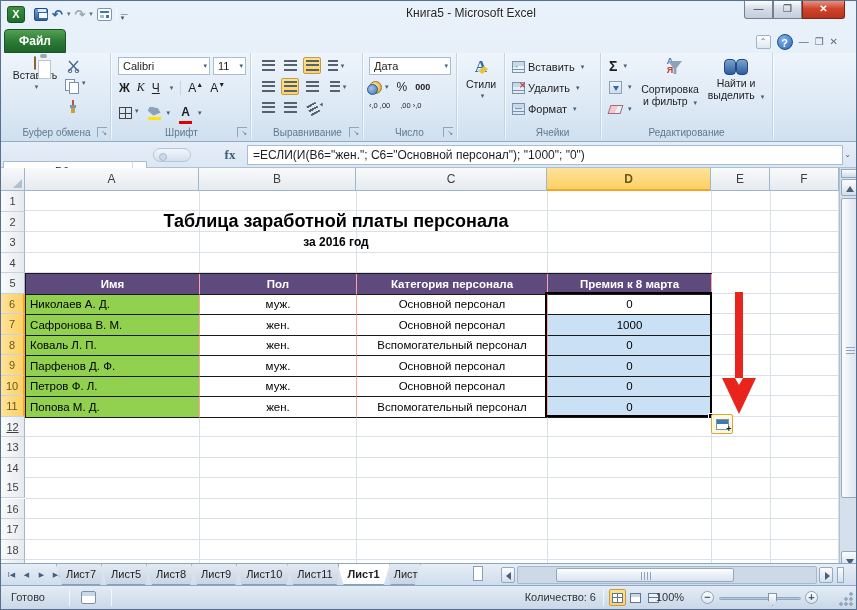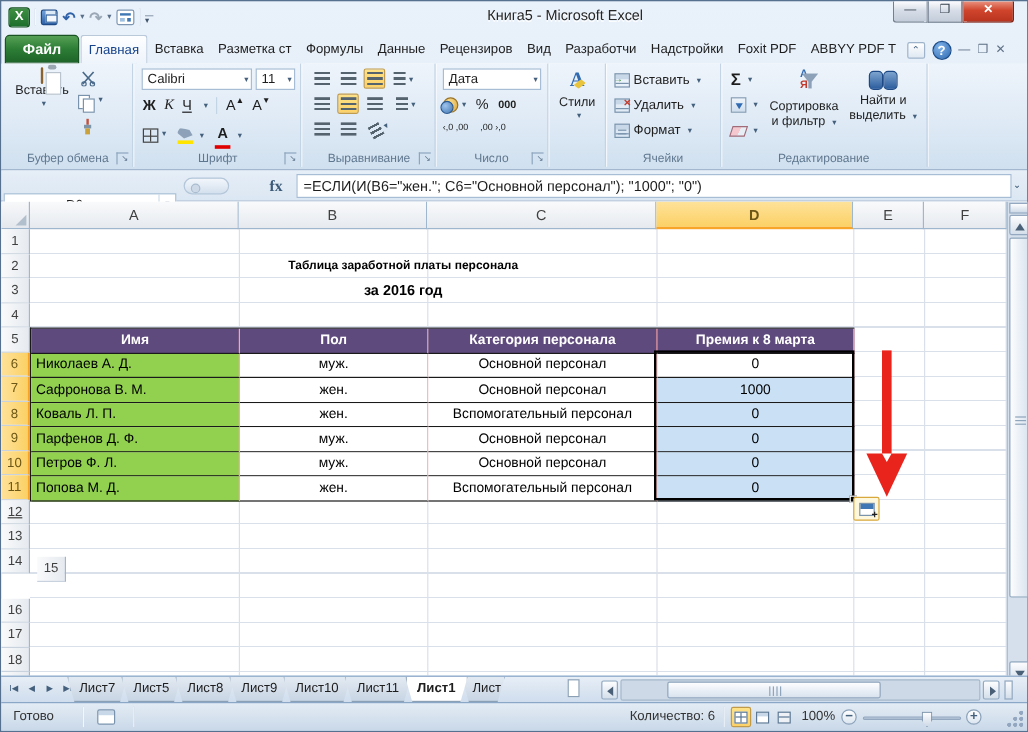--- a/index.html
+++ b/index.html
@@ -130,21 +130,21 @@
   .rowhdr.sel{background:linear-gradient(90deg,#ffe29a,#fbd165);border-right:2px solid #f7a428;color:#6c5716;}
   #gridbg{position:absolute;left:24px;top:23px;width:814px;height:372px;background:
       repeating-linear-gradient(to bottom,transparent 0 19.5px,#d9e0ea 19.5px 20.5px),
       linear-gradient(#d9e0ea,#d9e0ea) 174px 0/1px 100% no-repeat,
       linear-gradient(#d9e0ea,#d9e0ea) 331px 0/1px 100% no-repeat,
       linear-gradient(#d9e0ea,#d9e0ea) 522px 0/1px 100% no-repeat,
       linear-gradient(#d9e0ea,#d9e0ea) 686px 0/1px 100% no-repeat,
       linear-gradient(#d9e0ea,#d9e0ea) 745px 0/1px 100% no-repeat,
       linear-gradient(#d9e0ea,#d9e0ea) 813px 0/1px 100% no-repeat;}
   #sheet-title{position:absolute;left:24px;top:43px;width:622px;height:21px;text-align:center;
-               font-weight:bold;font-size:10px;color:#000;line-height:21px;}
+               font-weight:bold;font-size:18px;color:#000;line-height:21px;}
   #sheet-subtitle{position:absolute;left:24px;top:64px;width:622px;height:20px;text-align:center;
                font-weight:bold;font-size:12px;color:#000;line-height:20px;}
   #table-grid{position:absolute;left:24px;top:105px;display:grid;grid-template-columns:174px 157px 191px 164px;
               grid-auto-rows:20.5px;border-top:1px solid #1a1a1a;border-left:1px solid #1a1a1a;}
   #table-grid .tc{border-right:1px solid #fca5a5;border-bottom:1px solid #1a1a1a;font-size:11.5px;color:#000;
                   display:flex;align-items:center;justify-content:center;overflow:hidden;white-space:nowrap;}
   #table-grid .th{font-weight:bold;color:#fff;}
   #table-grid .name{justify-content:flex-start;padding-left:4px;}
   #sel-range{position:absolute;left:544px;top:124px;width:167px;height:125px;border:2px solid #000;pointer-events:none;}
   #fill-handle{position:absolute;right:-4px;bottom:-4px;width:6px;height:6px;background:#000;border:1px solid #fff;}
@@ -193,21 +193,21 @@
       linear-gradient(#c9d8e8,#c9d8e8) 0 0/100% 4px no-repeat,#fff;border-radius:2px;}
   #count{position:absolute;left:495px;top:5px;width:100px;text-align:right;font-size:11px;color:#333;}
   .viewbtn{position:absolute;top:3px;width:17px;height:17px;border:1px solid transparent;border-radius:2px;
            display:flex;align-items:center;justify-content:center;}
   .viewbtn.active{background:linear-gradient(#fee287,#fcd169);border-color:#c29b4a;}
   .vb-ic{width:11px;height:10px;border:1px solid #5b7794;background:
       linear-gradient(#5b7794,#5b7794) 50% 0/1px 100% no-repeat,
       linear-gradient(#5b7794,#5b7794) 0 50%/100% 1px no-repeat,#fff;}
   .vb-ic.page{background:linear-gradient(#c9d8e8,#c9d8e8) 0 0/100% 3px no-repeat,#fff;}
   .vb-ic.brk{background:linear-gradient(#5b7794,#5b7794) 0 50%/100% 1px no-repeat,#eef2f7;}
-  #zoomlevel{position:absolute;left:655px;top:5px;width:40px;font-size:11px;color:#333;text-align:right;}
+  #zoomlevel{position:absolute;left:655px;top:5px;width:40px;font-size:11px;color:#333;text-align:left;}
   .zbtn{position:absolute;top:5px;width:13px;height:13px;border-radius:50%;border:1px solid #8ca2b9;color:#44607c;
         background:linear-gradient(#fff,#dbe5f0);font-size:11px;line-height:11px;text-align:center;font-weight:bold;}
   #ztrack{position:absolute;left:718px;top:11px;width:82px;height:3px;background:#b6c6d8;border:1px solid #93a8c0;border-radius:2px;}
   #zhandle{position:absolute;left:48px;top:-5px;width:9px;height:13px;background:linear-gradient(#fdfdfe,#cfdae7);
            border:1px solid #7e94ab;clip-path:polygon(0 0,100% 0,100% 55%,50% 100%,0 55%);}
   #resize-grip{position:absolute;right:3px;top:6px;width:14px;height:14px;background:
      radial-gradient(circle at 2px 12px,#93a8c0 1.5px,transparent 2px),
      radial-gradient(circle at 7px 12px,#93a8c0 1.5px,transparent 2px),
      radial-gradient(circle at 12px 12px,#93a8c0 1.5px,transparent 2px),
      radial-gradient(circle at 7px 7px,#93a8c0 1.5px,transparent 2px),
@@ -235,33 +235,20 @@
     <div id="title-text" class="abs">Книга5 - Microsoft Excel</div>
     <div class="winbtns">
       <span class="wbtn first">—</span>
       <span class="wbtn">❐</span>
       <span class="wbtn close">✕</span>
     </div>
   </div>
 
   <div id="tabrow" class="abs">
     <div id="file-tab">Файл</div>
-    <div id="tab-items">
-        <div class="rtab active">Главная</div>
-        <div class="rtab">Вставка</div>
-        <div class="rtab">Разметка ст</div>
-        <div class="rtab">Формулы</div>
-        <div class="rtab">Данные</div>
-        <div class="rtab">Рецензиров</div>
-        <div class="rtab">Вид</div>
-        <div class="rtab">Разработчи</div>
-        <div class="rtab">Надстройки</div>
-        <div class="rtab">Foxit PDF</div>
-        <div class="rtab">ABBYY PDF T</div>
-      </div>
     <div class="ribbon-minibtns">
       <span class="collapse-btn">⌃</span>
       <span class="help-btn">?</span>
       <span class="gray-glyph">—</span>
       <span class="gray-glyph">❐</span>
       <span class="gray-glyph">✕</span>
     </div>
   </div>
 
   <div id="ribbon" class="abs">
@@ -483,21 +470,21 @@
         <div class="rowhdr" style="top: 105px; height: 20.5px; line-height: 20.5px;">5</div>
         <div class="rowhdr sel" style="top: 125.5px; height: 20.5px; line-height: 20.5px;">6</div>
         <div class="rowhdr sel" style="top: 146px; height: 20.5px; line-height: 20.5px;">7</div>
         <div class="rowhdr sel" style="top: 166.5px; height: 20.5px; line-height: 20.5px;">8</div>
         <div class="rowhdr sel" style="top: 187px; height: 20.5px; line-height: 20.5px;">9</div>
         <div class="rowhdr sel" style="top: 207.5px; height: 20.5px; line-height: 20.5px;">10</div>
         <div class="rowhdr sel" style="top: 228px; height: 20.5px; line-height: 20.5px;">11</div>
         <div class="rowhdr" style="top: 248.5px; height: 20.5px; line-height: 20.5px; text-decoration: underline;">12</div>
         <div class="rowhdr" style="top: 269px; height: 20.5px; line-height: 20.5px;">13</div>
         <div class="rowhdr" style="top: 289.5px; height: 20.5px; line-height: 20.5px;">14</div>
-        <div class="rowhdr" style="top: 296px; height: 20.5px; line-height: 20.5px; margin-left: 30px;">15</div>
+        <div class="rowhdr" style="top: 309px; height: 20.5px; line-height: 20.5px;">15</div>
         <div class="rowhdr" style="top: 330.5px; height: 20.5px; line-height: 20.5px;">16</div>
         <div class="rowhdr" style="top: 351px; height: 20.5px; line-height: 20.5px;">17</div>
         <div class="rowhdr" style="top: 371.5px; height: 20.5px; line-height: 20.5px;">18</div>
         <div class="rowhdr" style="top: 392px; height: 20.5px; line-height: 20.5px;">19</div>
       </div>
 
     <div id="sheet-title">Таблица заработной платы персонала</div>
     <div id="sheet-subtitle">за 2016 год</div>
     <div id="table-grid">
         <div class="tc th" style="background: rgb(95, 74, 125);">Имя</div>

